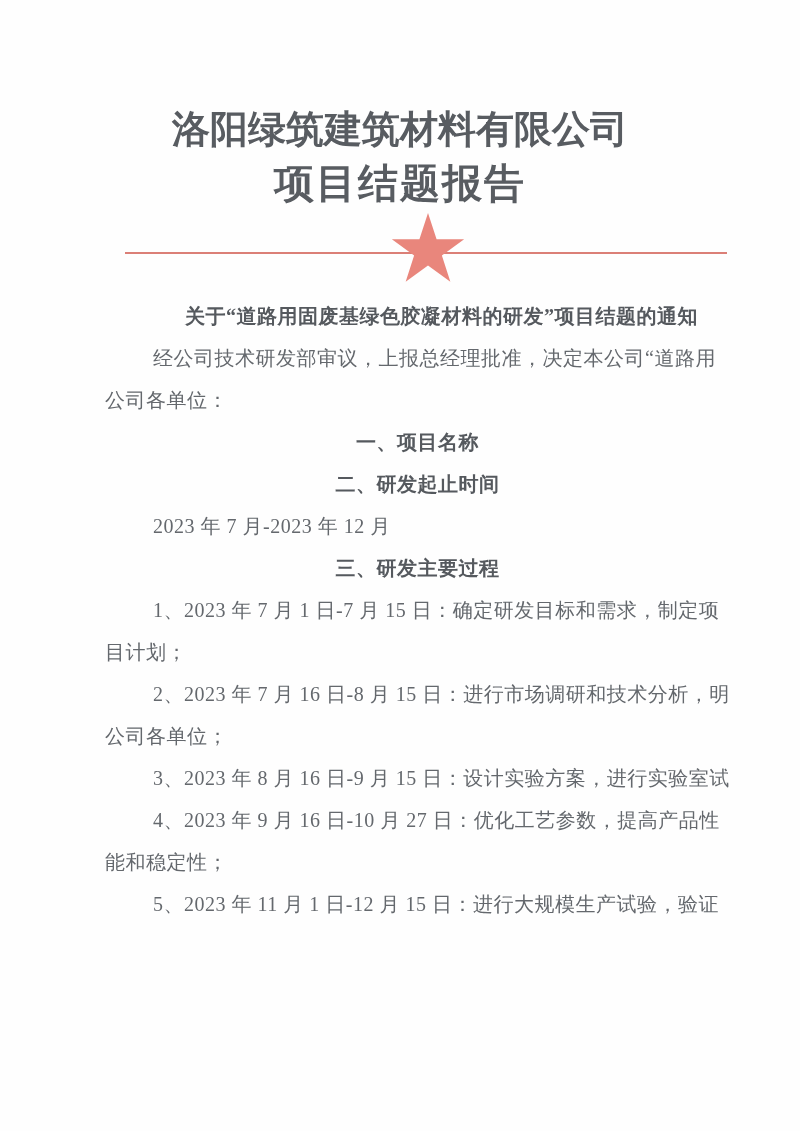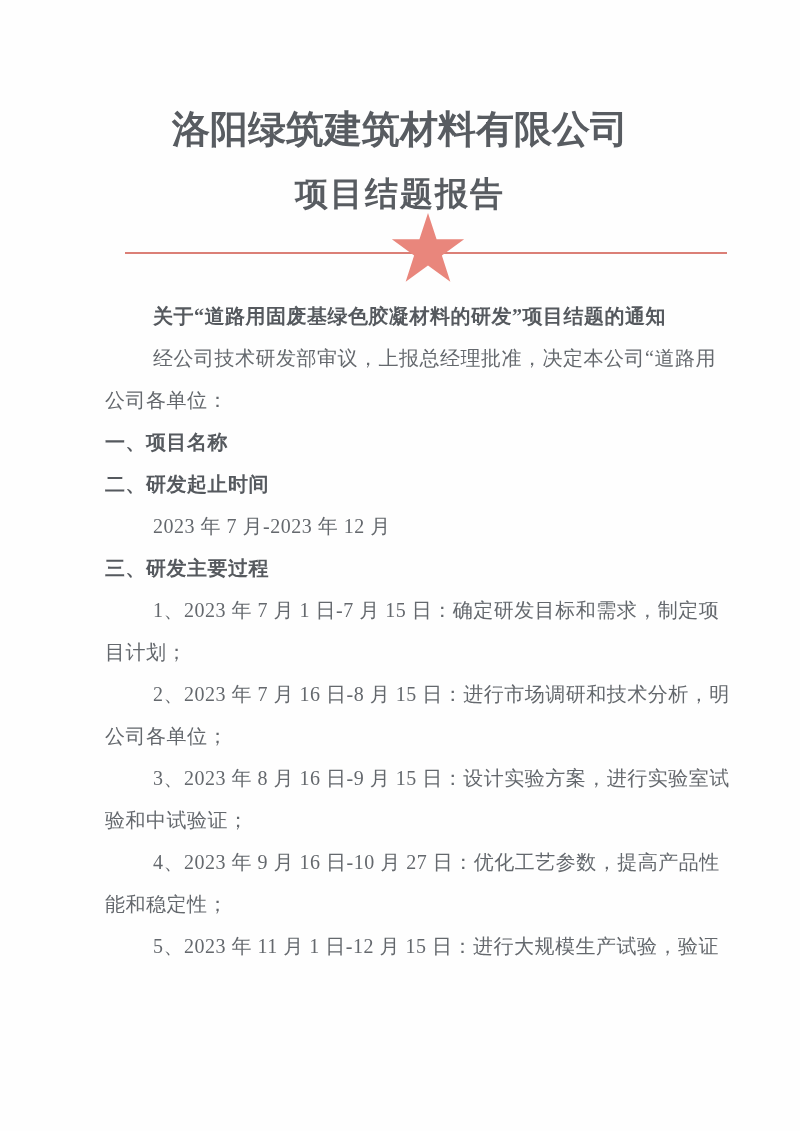--- a/index.html
+++ b/index.html
@@ -29,24 +29,24 @@
     top: 104px;
     left: 0;
     width: 800px;
     font-size: 38px;
     font-weight: bold;
     letter-spacing: 0px;
     color: #585c61;
   }
   .title-line2 {
     position: absolute;
-    top: 172px;
+    top: 156px;
     left: 0;
     width: 800px;
-    font-size: 33px;
+    font-size: 40px;
     font-weight: bold;
     letter-spacing: 2px;
     color: #585c61;
   }
   
   .divider-line {
     position: absolute;
     left: 125px;
     top: 252px;
     width: 602px;
@@ -75,20 +75,21 @@
     line-height: 30px;
     white-space: nowrap;
     overflow: visible;
   }
   .doc-line.indent {
     padding-left: 48px;
   }
   .doc-line.bold {
     font-weight: bold;
     color: #55595e;
+    text-align: center;
   }
   
   .scan-edge-artifact {
     position: absolute;
     right: 5px;
     top: 0;
     width: 2px;
     height: 1131px;
     background: rgba(175, 175, 178, 0.35);
   }
@@ -122,21 +123,20 @@
 
     <div class="doc-line bold">三、研发主要过程</div>
 
     <div class="doc-line indent">1、2023 年 7 月 1 日-7 月 15 日：确定研发目标和需求，制定项</div>
     <div class="doc-line">目计划；</div>
 
     <div class="doc-line indent">2、2023 年 7 月 16 日-8 月 15 日：进行市场调研和技术分析，明</div>
     <div class="doc-line">公司各单位；</div>
 
     <div class="doc-line indent">3、2023 年 8 月 16 日-9 月 15 日：设计实验方案，进行实验室试</div>
-    <div class="doc-line">验和中试验证；</div>
 
     <div class="doc-line indent">4、2023 年 9 月 16 日-10 月 27 日：优化工艺参数，提高产品性</div>
     <div class="doc-line">能和稳定性；</div>
 
     <div class="doc-line indent">5、2023 年 11 月 1 日-12 月 15 日：进行大规模生产试验，验证</div>
   </div>
 
   <div class="scan-edge-artifact"></div>
 
 </div>

